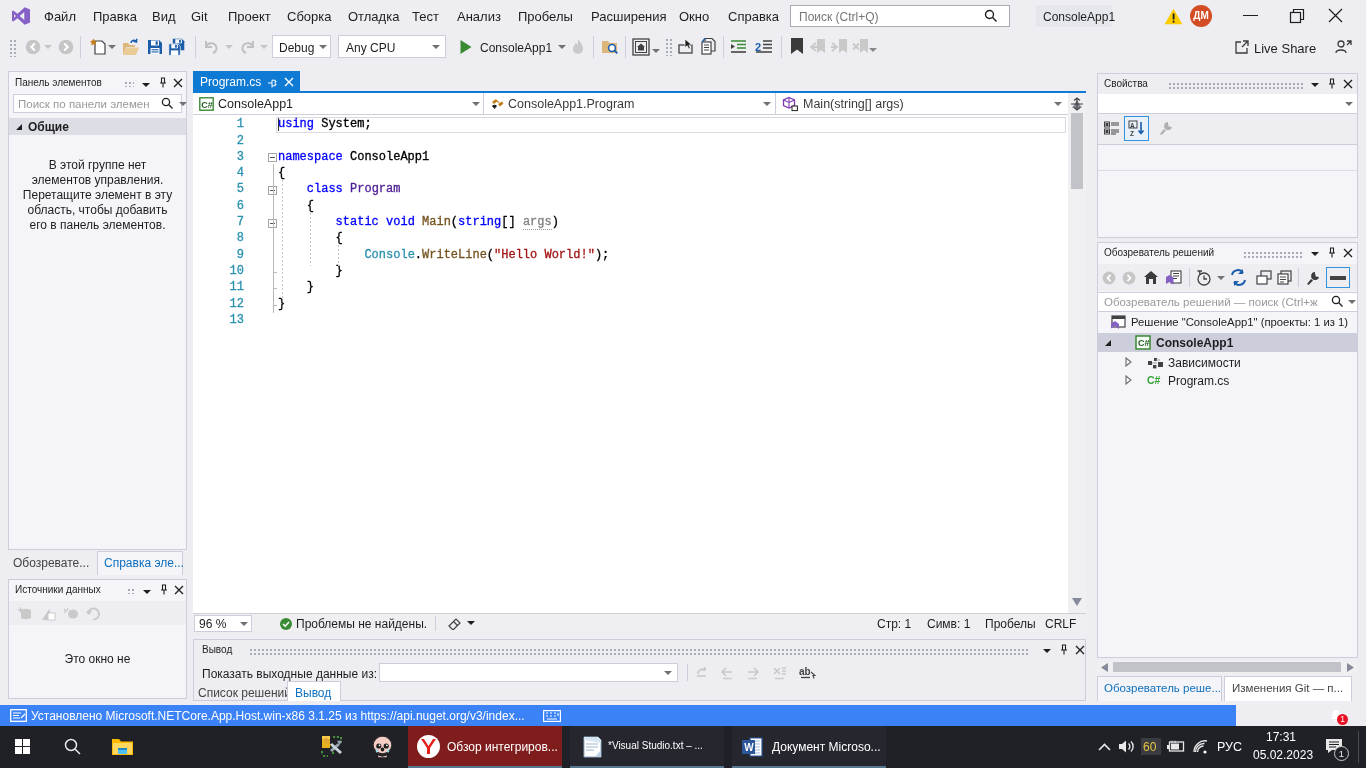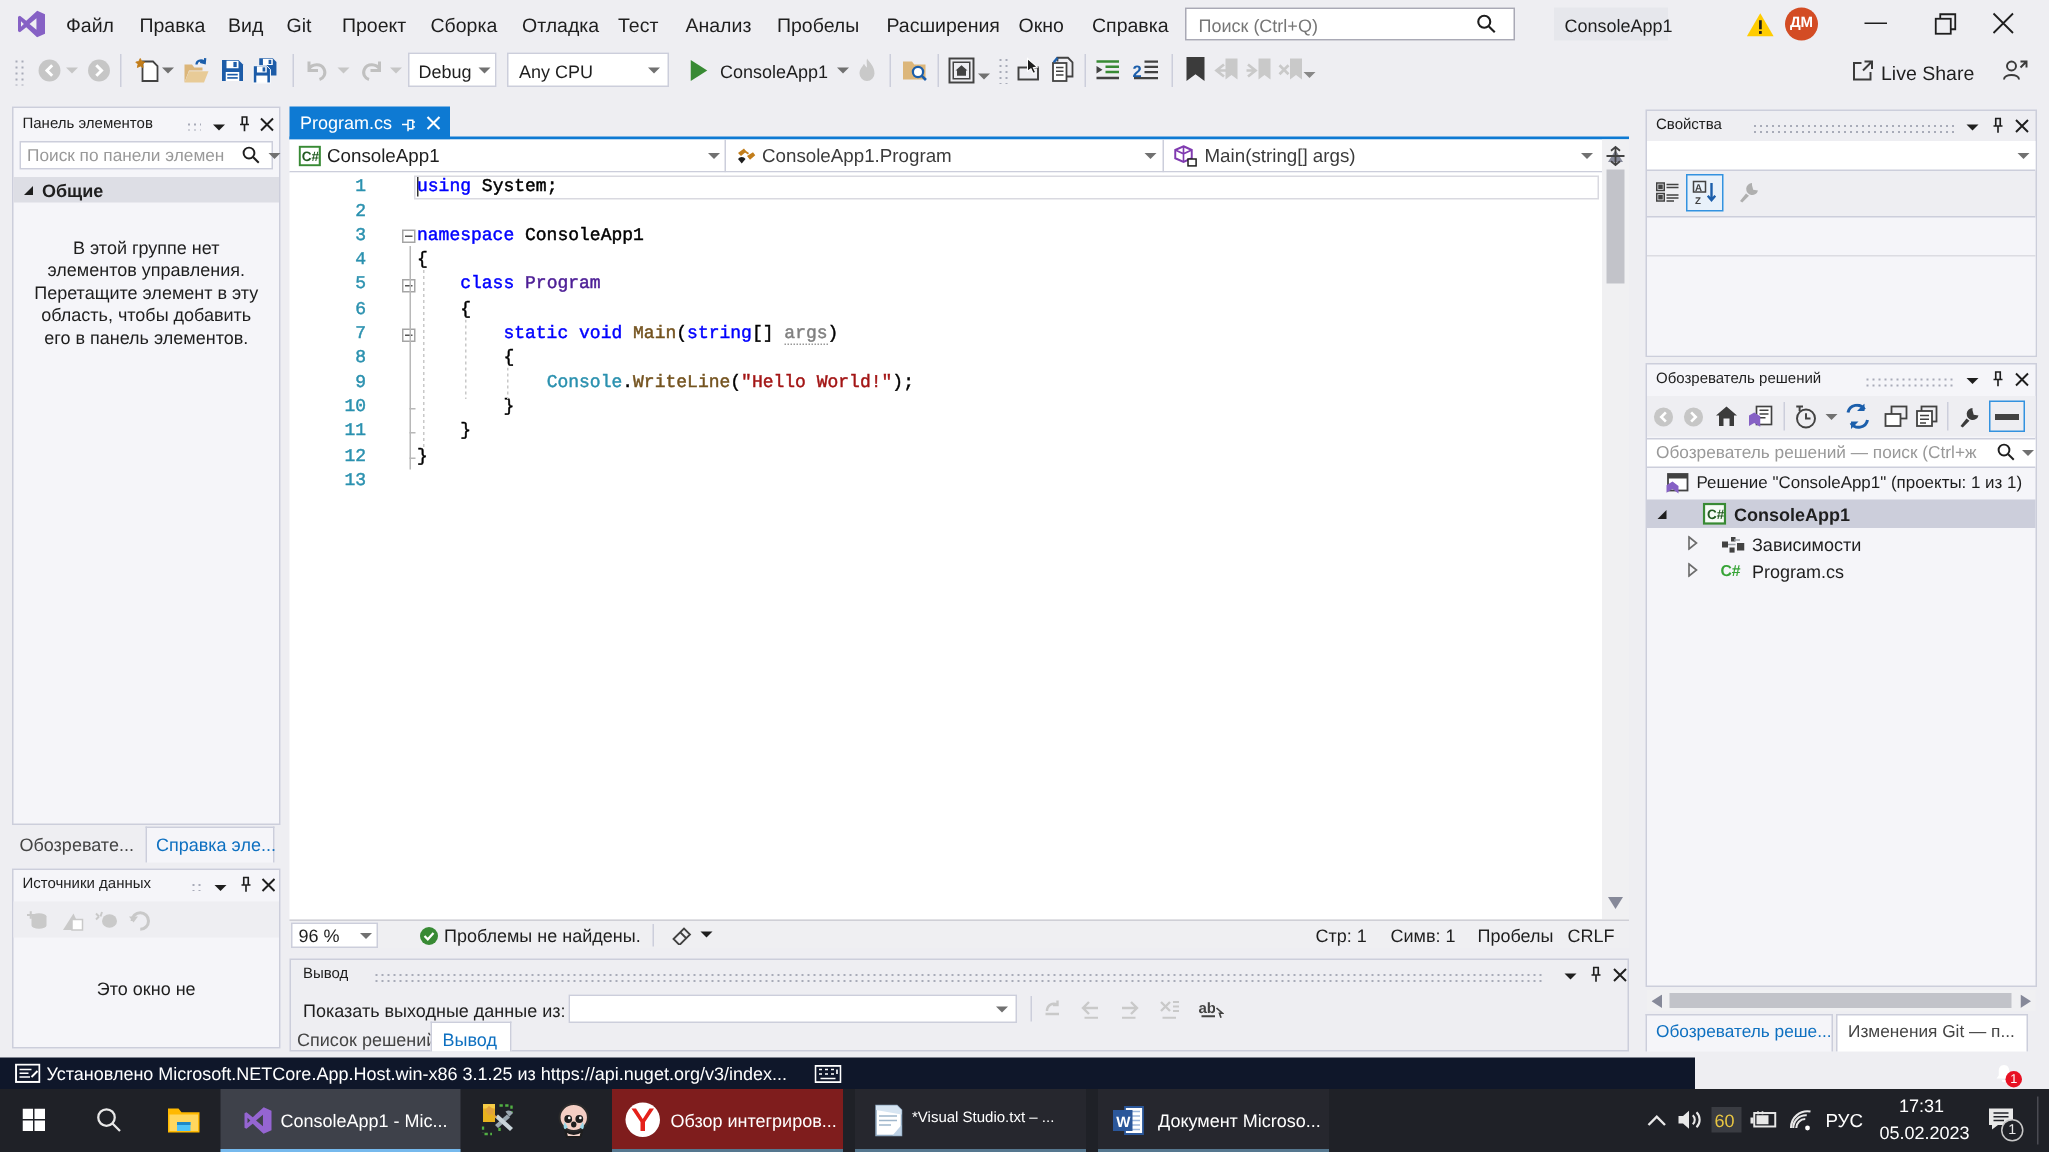--- a/index.html
+++ b/index.html
@@ -578,21 +578,21 @@
   <svg class="abs" style="left:249px;top:3px;" width="7" height="9" viewBox="0 0 7 9">
       <path d="M0 0 L7 4.5 L0 9 Z" fill="#868999"></path>
     </svg>
 </div>
 
 <div class="abs" style="left:1097px;top:676px;width:125px;height:25px;background:#F5F5F9;border:1px solid #CCCEDB;border-bottom:none;"></div>
 <div class="abs" style="left:1104px;top:682px;color:#0E70C0;font-size:11.5px;">Обозреватель реше...</div>
 <div class="abs" style="left:1224px;top:676px;width:128px;height:25px;background:#fff;border:1px solid #CCCEDB;border-bottom:none;"></div>
 <div class="abs" style="left:1232px;top:682px;color:#444;font-size:11.5px;">Изменения Git — п...</div>
 
-<div class="abs" id="statusbar" style="left:0;top:705px;width:1130px;height:21px;background:#0f172a;color:#fff;">
+<div class="abs" id="statusbar" style="left:0;top:705px;width:1236px;height:21px;background:#3b82f6;color:#fff;">
   <svg class="abs" style="left:10px;top:4px;" width="17" height="13" viewBox="0 0 17 13">
       <rect x="0.7" y="0.7" width="15.6" height="11.6" fill="none" stroke="#fff" stroke-width="1.3"></rect>
       <path d="M3 4 h8 M3 6.5 h6 M3 9 h7" stroke="#fff" stroke-width="1.1"></path>
       <path d="M11 9 l4 -4" stroke="#fff" stroke-width="1.3"></path>
     </svg>
   <div class="abs" style="left:31px;top:4px;font-size:12px;">Установлено Microsoft.NETCore.App.Host.win-x86 3.1.25 из https://api.nuget.org/v3/index...</div>
   <svg class="abs" style="left:543px;top:5px;" width="18" height="12" viewBox="0 0 18 12">
       <rect x="0.6" y="0.6" width="16.8" height="10.8" fill="none" stroke="#fff" stroke-width="1.2"></rect>
       <path d="M3 3 h2 M7 3 h2 M11 3 h2 M3 6 h2 M7 6 h2 M11 6 h2 M15 3 v3 M4 9 h10" stroke="#fff" stroke-width="1.1"></path>
     </svg>
@@ -616,26 +616,20 @@
       <line x1="11" y1="11" x2="16" y2="16" stroke="#E8E8E8" stroke-width="1.5"></line>
     </svg>
 
   <svg class="abs" style="left:111px;top:10px;" width="23" height="21" viewBox="0 0 23 21">
     <path d="M1 3 H8 L10 5.5 H22 V19 H1 Z" fill="#FFB900"></path>
     <path d="M2 7 H21 V18 H2 Z" fill="#FFD75E"></path>
     <rect x="7" y="12" width="9" height="6" fill="#4FC3F7"></rect>
     <path d="M7 12 h9 v2 h-9 z" fill="#1E88C7"></path>
   </svg>
 
-  <div class="abs" style="left:147px;top:0;width:160px;height:42px;background:#3E414A;border-bottom:2px solid #76B9ED;">
-    <svg class="abs" style="left:15px;top:11px;" width="20" height="20" viewBox="0 0 20 20">
-        <path fill="#9565D2" d="M13.8 1.2 L19 3.5 V16.5 L13.7 18.8 L6.5 12.2 L2.3 15.5 L1 14.8 V5.2 L2.3 4.5 L6.5 7.8 Z M3 8.2 V11.8 L4.9 10 Z M8.7 10 L13.3 13.9 V6.1 Z"></path>
-      </svg>
-    <div class="abs" style="left:40px;top:14px;color:#fff;font-size:12px;">ConsoleApp1 - Mic...</div>
-  </div>
 
   <svg class="abs" style="left:321px;top:9px;" width="25" height="24" viewBox="0 0 25 24">
     <rect x="1" y="1" width="8" height="12" fill="#E8B21E"></rect>
       <rect x="1" y="1" width="8" height="3" fill="#F6CC46"></rect>
     <path d="M12 2 h6 M20 2 v5 M12 13 v6 M1 16 v4 M2 21 h5" stroke="#52B043" stroke-width="1.6" stroke-dasharray="2.2 1.6" fill="none"></path>
     <path d="M9 15 L17 8 L19 10 L11 17 Z" fill="#9AA7B0"></path>
       <path d="M16 6 a4 4 0 0 1 5 1 l-2.5 2.5 z" fill="#9AA7B0"></path>
     <path d="M9 10 L19 19 L21 17 L11 8 Z" fill="#C9D4DA"></path>
       <path d="M7 7 L10 10 M7 7 L5 8 L3 5 L5 3 L8 5 Z" fill="#E2A33D" stroke="#E2A33D"></path>
   </svg>

